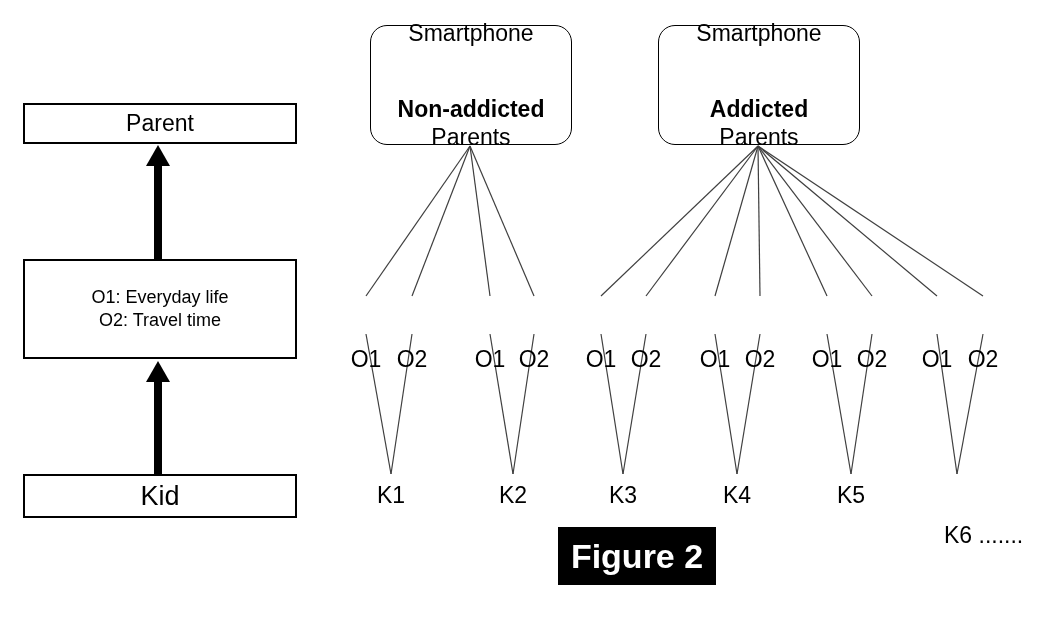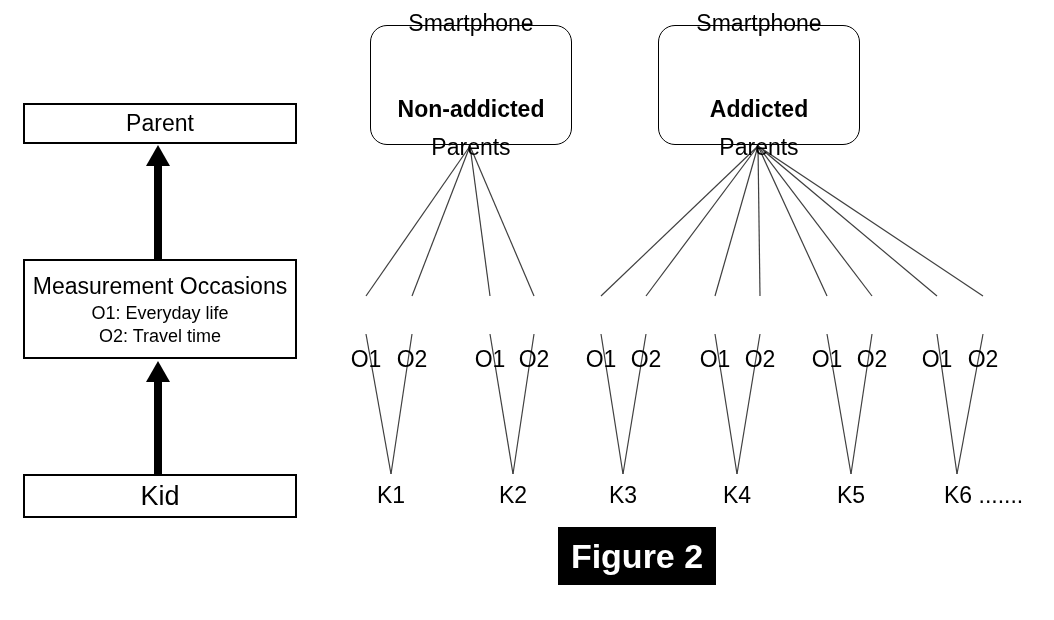--- a/index.html
+++ b/index.html
@@ -27,29 +27,29 @@
     border-left:12px solid transparent;border-right:12px solid transparent;
     border-bottom:21px solid var(--border,#000);
   }
   .arrow-stem{position:absolute;left:154px;width:8px;background:var(--border,#000);}
   .a1h{top:145px;} .a1s{top:163px;height:96px;}
   .a2h{top:361px;} .a2s{top:379px;height:95px;}
   .group-box{
     position:absolute;top:25px;width:202px;height:120px;box-sizing:border-box;
     border:1.6px solid var(--border,#000);border-radius:17px;background:#fff;
     display:flex;flex-direction:column;align-items:center;justify-content:center;
-    font-size:23px;line-height:28px;text-align:center;gap:10px;
+    font-size:23px;line-height:28px;text-align:center;
   }
   .g1{left:370px;} .g2{left:658px;}
   .bold{font-weight:bold;margin-top:48px;}
   .net-label{
     position:absolute;transform:translateX(-50%);
     font-size:23px;line-height:26px;white-space:nowrap;
   }
-  .net-label.anchor-left{transform:none;}
+  .net-label.anchor-left{transform:none;margin-top:40px;}
   .o-label{top:302px;margin-top:44px;}
   .k-label{top:482px;}
   .caption{
     position:absolute;left:558px;top:527px;width:158px;height:58px;
     background:var(--caption-bg,#000);color:var(--caption-text,#fff);
     display:flex;align-items:center;justify-content:center;
     font-size:34px;font-weight:bold;
   }
 </style>
 </head>
@@ -85,21 +85,20 @@
     </svg>
 
   <div class="box pbox">
     <span>Parent</span>
   </div>
 
   <div class="arrow-head a1h"></div>
   <div class="arrow-stem a1s"></div>
 
   <div class="box mbox">
-    <div class="mo-title">Measurement Occasions</div>
     <div class="mo-sub">O1: Everyday life</div>
     <div class="mo-sub">O2: Travel time</div>
   </div>
 
   <div class="arrow-head a2h"></div>
   <div class="arrow-stem a2s"></div>
 
   <div class="box kbox">
     <span>Kid</span>
   </div>

